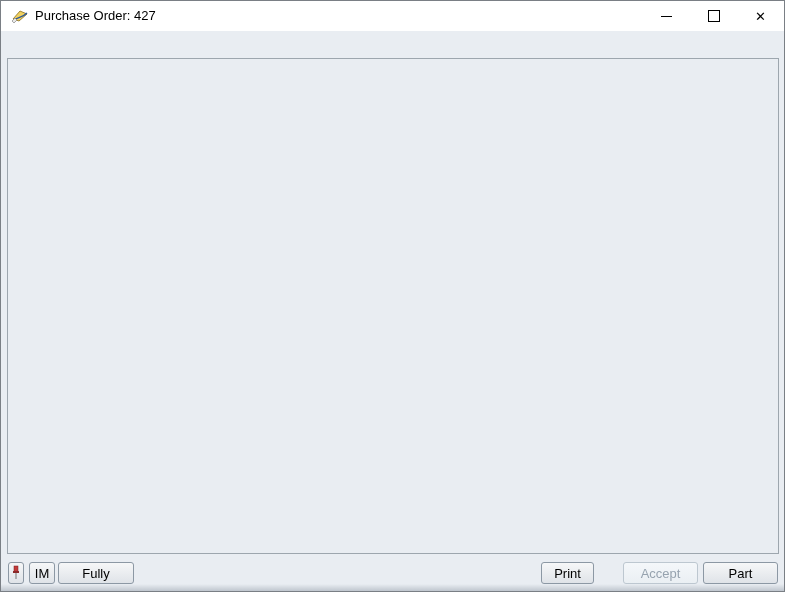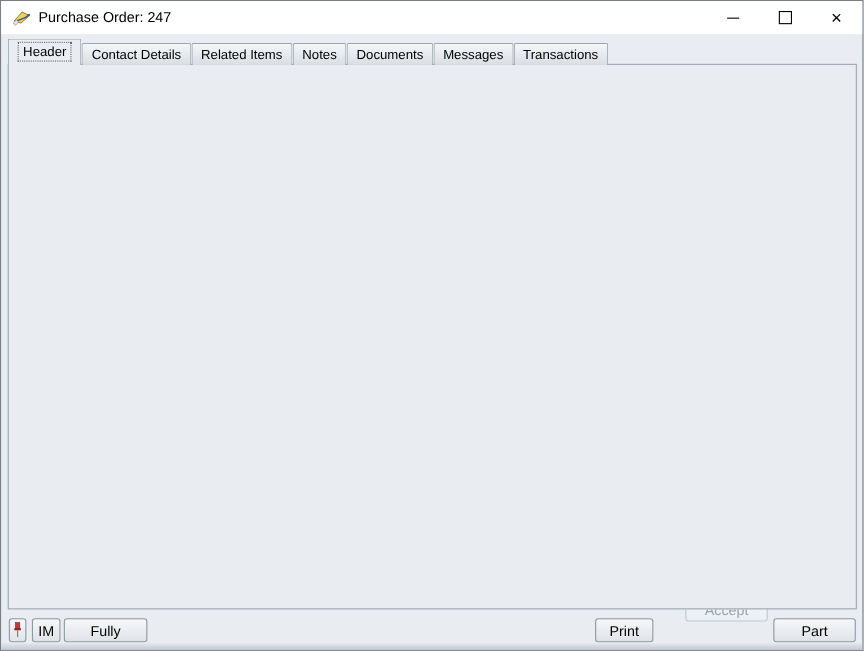--- a/index.html
+++ b/index.html
@@ -80,41 +80,32 @@
 <div class="window">
 
   <div class="titlebar">
     <span class="ticon">
       <svg width="18" height="16" viewBox="0 0 18 16">
         <path d="M2 11 L9 3 L16 6 L8 13 Z" fill="#F0D060" stroke="#8A6D1A" stroke-width="0.8"></path>
         <path d="M3 12 C7 9 11 10 16 5" stroke="#2B5797" stroke-width="1.4" fill="none"></path>
         <path d="M1 13 L4 10 L6 12 L3 15 Z" fill="#E8E8E8" stroke="#777" stroke-width="0.6"></path>
       </svg>
     </span>
-    <span class="ttext">Purchase Order: 247</span>
+    <span class="ttext">Purchase Order: 427</span>
     <div class="wbtn" style="right:94px;">
         <span class="glyph-min"></span>
       </div>
     <div class="wbtn" style="right:47px;">
         <span class="glyph-max"></span>
       </div>
     <div class="wbtn" style="right:0;">
         <span class="glyph-close">✕</span>
       </div>
   </div>
 
-  <div class="tabstrip">
-    <div class="tab active"><span class="focusring">Header</span></div>
-    <div class="tab"><span>Contact Details</span></div>
-    <div class="tab"><span>Related Items</span></div>
-    <div class="tab"><span>Notes</span></div>
-    <div class="tab"><span>Documents</span></div>
-    <div class="tab"><span>Messages</span></div>
-    <div class="tab"><span>Transactions</span></div>
-  </div>
 
   <div class="panel"></div>
 
   <div class="group" style="left:8px;top:66px;width:766px;height:178px;">
     <span class="legend">Header Information</span>
   </div>
 
   <span class="lbl" style="left:16px;top:89px;">Purchase Order No</span>
   <div class="inp tan" style="left:130px;top:85px;width:100px;height:20px;">
       <span class="val">427</span>
@@ -301,21 +292,21 @@
   </div>
   <div class="btn" style="left:28px;top:561px;width:26px;height:22px;">
       <span>IM</span>
     </div>
   <div class="btn" style="left:57px;top:561px;width:76px;height:22px;">
       <span>Fully</span>
     </div>
   <div class="btn" style="left:540px;top:561px;width:53px;height:22px;">
       <span>Print</span>
     </div>
-  <div class="btn disabled" style="left:622px;top:542px;width:75px;height:22px;">
+  <div class="btn disabled" style="left:622px;top:561px;width:75px;height:22px;">
       <span>Accept</span>
     </div>
   <div class="btn" style="left:702px;top:561px;width:75px;height:22px;">
       <span>Part</span>
     </div>
 
   <div class="bottomstrip"></div>
 </div>
 
 </body></html>

